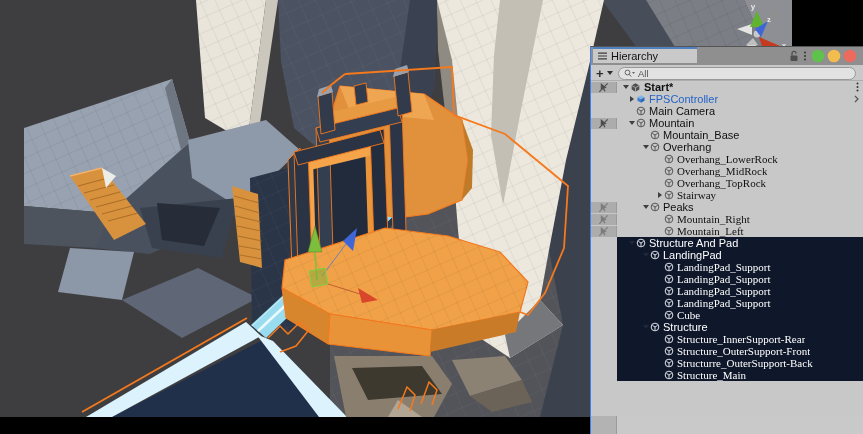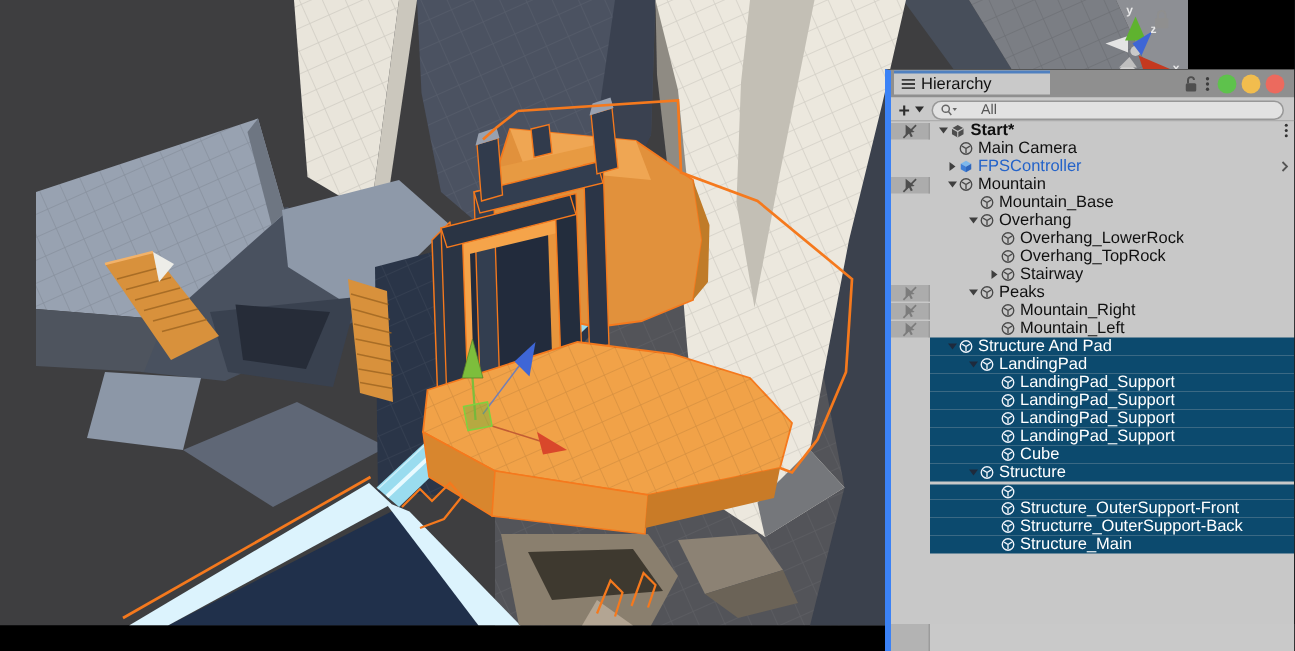--- a/index.html
+++ b/index.html
@@ -1,41 +1,41 @@
 <!DOCTYPE html>
 <html><head>
 <meta charset="utf-8">
 <style>
   html,body{margin:0;padding:0;background:#000;}
   #stage{position:relative;width:863px;height:434px;overflow:hidden;background:#000;
          font-family:"Liberation Sans",sans-serif;}
   #scene-wrap{position:absolute;left:0;top:0;width:792px;height:417px;}
   
   #hier{position:absolute;left:590px;top:46px;width:273px;height:388px;background:#C8C8C8;
-        border-left:4px solid #3b82f6;border-top:1px solid #555;box-sizing:border-box;}
+        border-left:1px solid #3b82f6;border-top:1px solid #555;box-sizing:border-box;}
   #tabbar{position:absolute;left:0;top:0;right:0;height:18px;background:#8F8F8F;}
   #tab{position:absolute;left:2px;top:0;height:16px;width:104px;background:#C9C9C9;
        border-top:2px solid #4F80C0;display:flex;align-items:center;gap:4px;padding-left:5px;
        font-size:11px;color:#111;box-sizing:border-box;}
   #winbtns{position:absolute;right:6px;top:0;height:18px;display:flex;align-items:center;gap:4px;}
   #toolbar{position:absolute;left:0;top:18px;right:0;height:16px;background:#C9C9C9;
            border-bottom:1px solid #ADADAD;box-sizing:border-box;}
   #plusbox{position:absolute;left:5px;top:0px;display:flex;align-items:center;gap:3px;
            font-size:13px;font-weight:bold;color:#2E2E2E;height:16px;}
   #searchbox{position:absolute;left:27px;right:7px;top:2px;height:11px;background:#E2E2E2;
              border:1px solid #989898;border-radius:7px;display:flex;align-items:center;
-             gap:16px;padding-left:5px;font-size:9.5px;color:#555;}
+             gap:3px;padding-left:5px;font-size:9.5px;color:#555;}
   #rows{position:absolute;left:0;top:34px;right:0;height:336px;}
   .row{height:12px;display:flex;align-items:flex-end;font-size:11px;line-height:12px;}
   .gut{width:26px;flex:none;background:#ACACAC;border-right:1px solid #9B9B9B;
        display:flex;align-items:center;justify-content:center;box-sizing:border-box;}
   .row.sel .gut{background:#7E9DD6;}
   .rc{flex:1;display:flex;align-items:center;position:relative;background:#C8C8C8;min-width:0;}
-  .row.sel .rc{background:#0c4a6e;}
-  .d0{padding-left:4px;} .d1{padding-left:10px;} .d2{padding-left:24px;} .d3{padding-left:38px;}
+  .row.sel .rc{background:#0f172a;}
+  .d0{padding-left:4px;} .d1{padding-left:10px;} .d2{padding-left:24px;} .d3{padding-left:38px;font-family:Liberation Serif, serif;}
   .aslot{width:9px;flex:none;display:flex;align-items:center;justify-content:center;}
   .tri{width:0;height:0;}
   .tri.down{border-left:3.5px solid transparent;border-right:3.5px solid transparent;border-top:4.5px solid #3F3F3F;}
   .tri.right{border-top:3.5px solid transparent;border-bottom:3.5px solid transparent;border-left:4.5px solid #3F3F3F;}
   .row.sel .tri.down{border-top-color:#1E2A3C;}
   .oi{flex:none;color:#4A4A4A;}
   .row.sel .oi{color:#EFF3FA;}
   .lbl{margin-left:3px;color:#101010;white-space:nowrap;overflow:hidden;}
   .row.sel .lbl{color:#FFFFFF;}
   .lbl.b{font-weight:bold;}
@@ -304,46 +304,46 @@
                 <circle cx="1.5" cy="5" r="1" fill="#333"></circle>
                 <circle cx="1.5" cy="8.5" r="1" fill="#333"></circle>
               </svg>
             </span>
           </div>
       </div>
 
       <div class="row">
         <div class="gut"></div>
         <div class="rc d1">
-            <span class="aslot"></span>
-            <svg class="oi" width="10" height="10" viewBox="0 0 12 12">
-              <use href="#ic-go"></use>
-            </svg>
-            <span class="lbl">Main Camera</span>
-          </div>
-      </div>
-
-      <div class="row">
-        <div class="gut"></div>
-        <div class="rc d1">
             <span class="aslot">
               <span class="tri right"></span>
             </span>
             <svg class="oi" width="10" height="10" viewBox="0 0 12 12">
               <use href="#ic-prefab"></use>
             </svg>
             <span class="lbl pf">FPSController</span>
           <span class="radorn">
               <svg width="5" height="8" viewBox="0 0 5 8">
                 <polyline points="1,1 4,4 1,7" fill="none" stroke="#555" stroke-width="1.2"></polyline>
               </svg>
             </span>
           </div>
       </div>
 
+      <div class="row">
+        <div class="gut"></div>
+        <div class="rc d1">
+            <span class="aslot"></span>
+            <svg class="oi" width="10" height="10" viewBox="0 0 12 12">
+              <use href="#ic-go"></use>
+            </svg>
+            <span class="lbl">Main Camera</span>
+          </div>
+      </div>
+
 
       <div class="row">
         <div class="gut">
             <svg class="pick" width="11" height="11" viewBox="0 0 12 12">
               <use href="#ic-pick"></use>
             </svg>
           </div>
         <div class="rc d1">
             <span class="aslot">
               <span class="tri down"></span>
@@ -383,20 +383,30 @@
         <div class="gut"></div>
         <div class="rc d3">
             <span class="aslot"></span>
             <svg class="oi" width="10" height="10" viewBox="0 0 12 12">
               <use href="#ic-go"></use>
             </svg>
             <span class="lbl">Overhang_LowerRock</span>
           </div>
       </div>
 
+      <div class="row">
+        <div class="gut"></div>
+        <div class="rc d3">
+            <span class="aslot"></span>
+            <svg class="oi" width="10" height="10" viewBox="0 0 12 12">
+              <use href="#ic-go"></use>
+            </svg>
+            <span class="lbl">Overhang_MidRock</span>
+          </div>
+      </div>
 
       <div class="row">
         <div class="gut"></div>
         <div class="rc d3">
             <span class="aslot"></span>
             <svg class="oi" width="10" height="10" viewBox="0 0 12 12">
               <use href="#ic-go"></use>
             </svg>
             <span class="lbl">Overhang_TopRock</span>
           </div>
@@ -557,20 +567,21 @@
           </div>
       </div>
 
       <div class="row sel">
         <div class="gut"></div>
         <div class="rc d3">
             <span class="aslot"></span>
             <svg class="oi" width="10" height="10" viewBox="0 0 12 12">
               <use href="#ic-go"></use>
             </svg>
+            <span class="lbl">Structure_InnerSupport-Rear</span>
           </div>
       </div>
 
 
       <div class="row sel">
         <div class="gut"></div>
         <div class="rc d3">
             <span class="aslot"></span>
             <svg class="oi" width="10" height="10" viewBox="0 0 12 12">
               <use href="#ic-go"></use>

